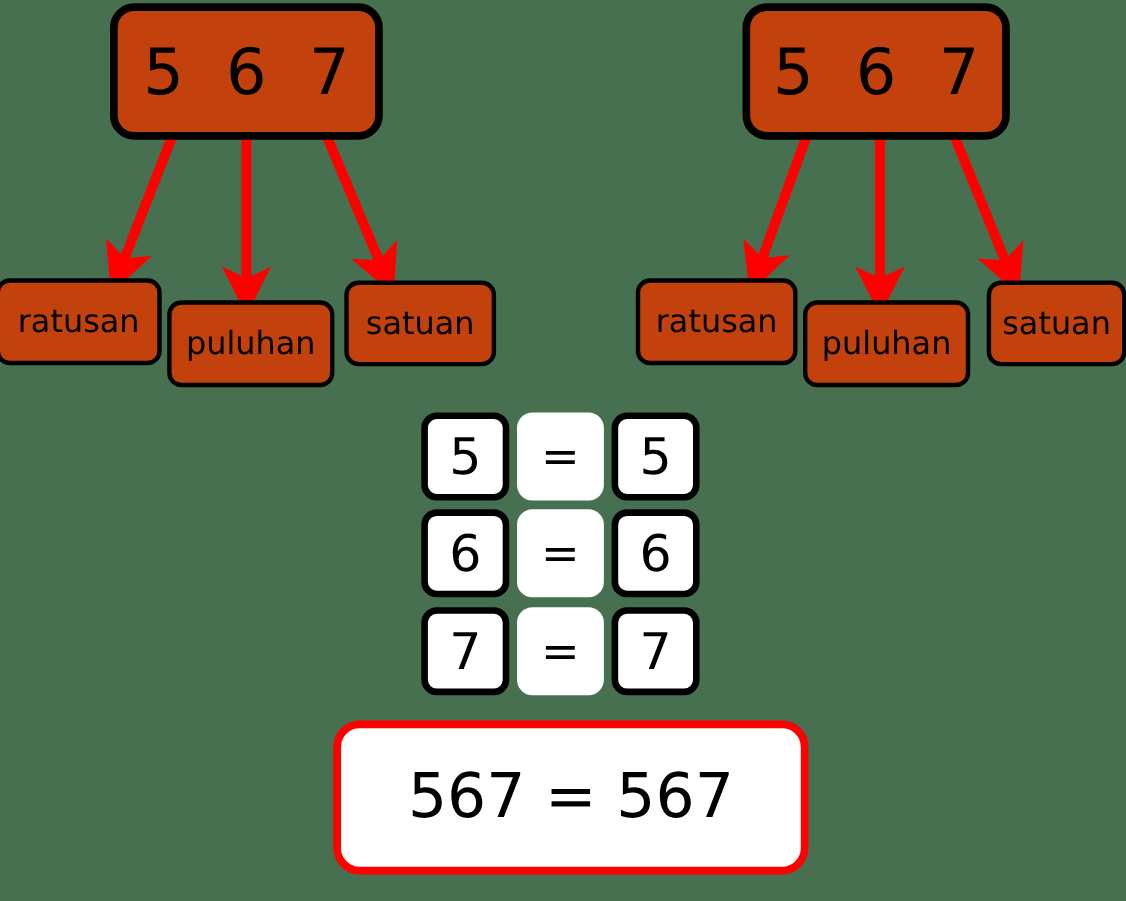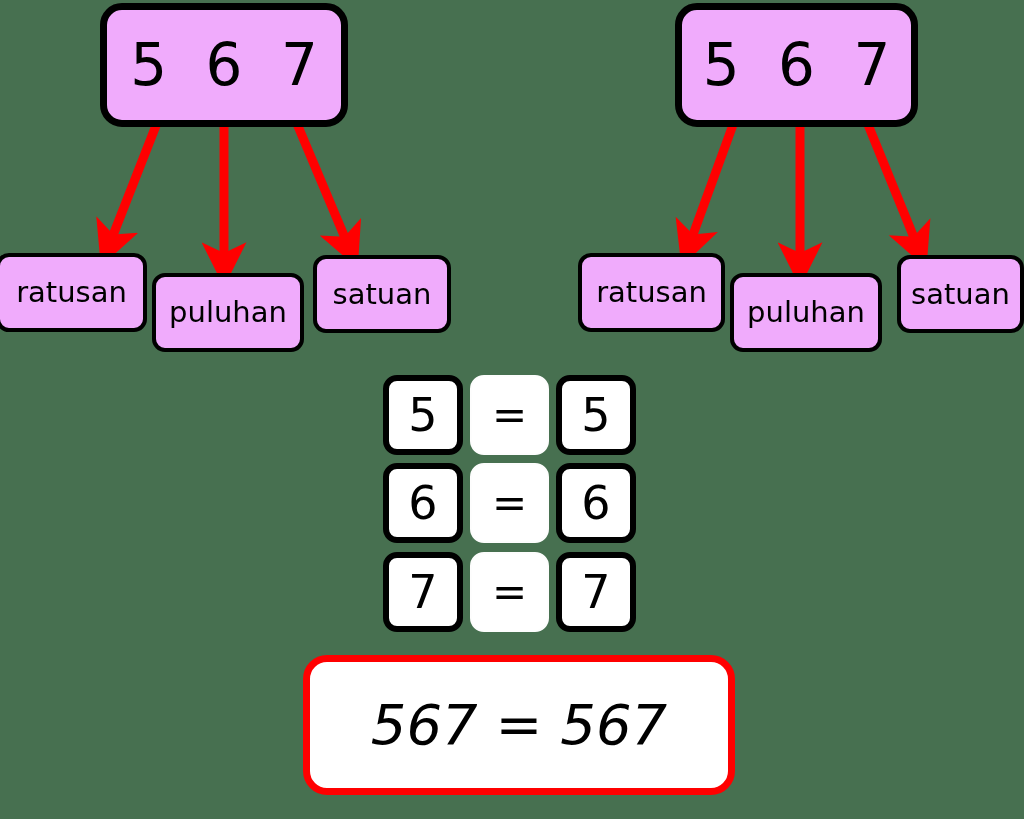--- a/index.html
+++ b/index.html
@@ -15,21 +15,21 @@
   }
   #stage {
     position: relative;
     width: 1024px;
     height: 819px;
   }
 
   
   .box {
     position: absolute;
-    background: #f0abfc;
+    background: #c2410c;
     border: 5px solid #000000;
     border-radius: 16px;
     box-sizing: border-box;
     display: flex;
     align-items: center;
     justify-content: center;
     color: #000000;
     line-height: 1;
   }
 
@@ -148,15 +148,15 @@
   <div class="cell digit" style="left:556px; top:375px; width:80px; height:80px;">5</div>
 
   <div class="cell digit" style="left:383px; top:463px; width:80px; height:80px;">6</div>
   <div class="cell eq" style="left:470px; top:463px; width:79px; height:80px;">=</div>
   <div class="cell digit" style="left:556px; top:463px; width:80px; height:80px;">6</div>
 
   <div class="cell digit" style="left:383px; top:552px; width:80px; height:80px;">7</div>
   <div class="cell eq" style="left:470px; top:552px; width:79px; height:80px;">=</div>
   <div class="cell digit" style="left:556px; top:552px; width:80px; height:80px;">7</div>
 
-  <div class="resultbox" style="left:303px; top:655px; width:432px; height:140px;font-style:italic;">567 = 567</div>
+  <div class="resultbox" style="left:303px; top:655px; width:432px; height:140px;">567 = 567</div>
 
 </div>
 
 </body></html>

